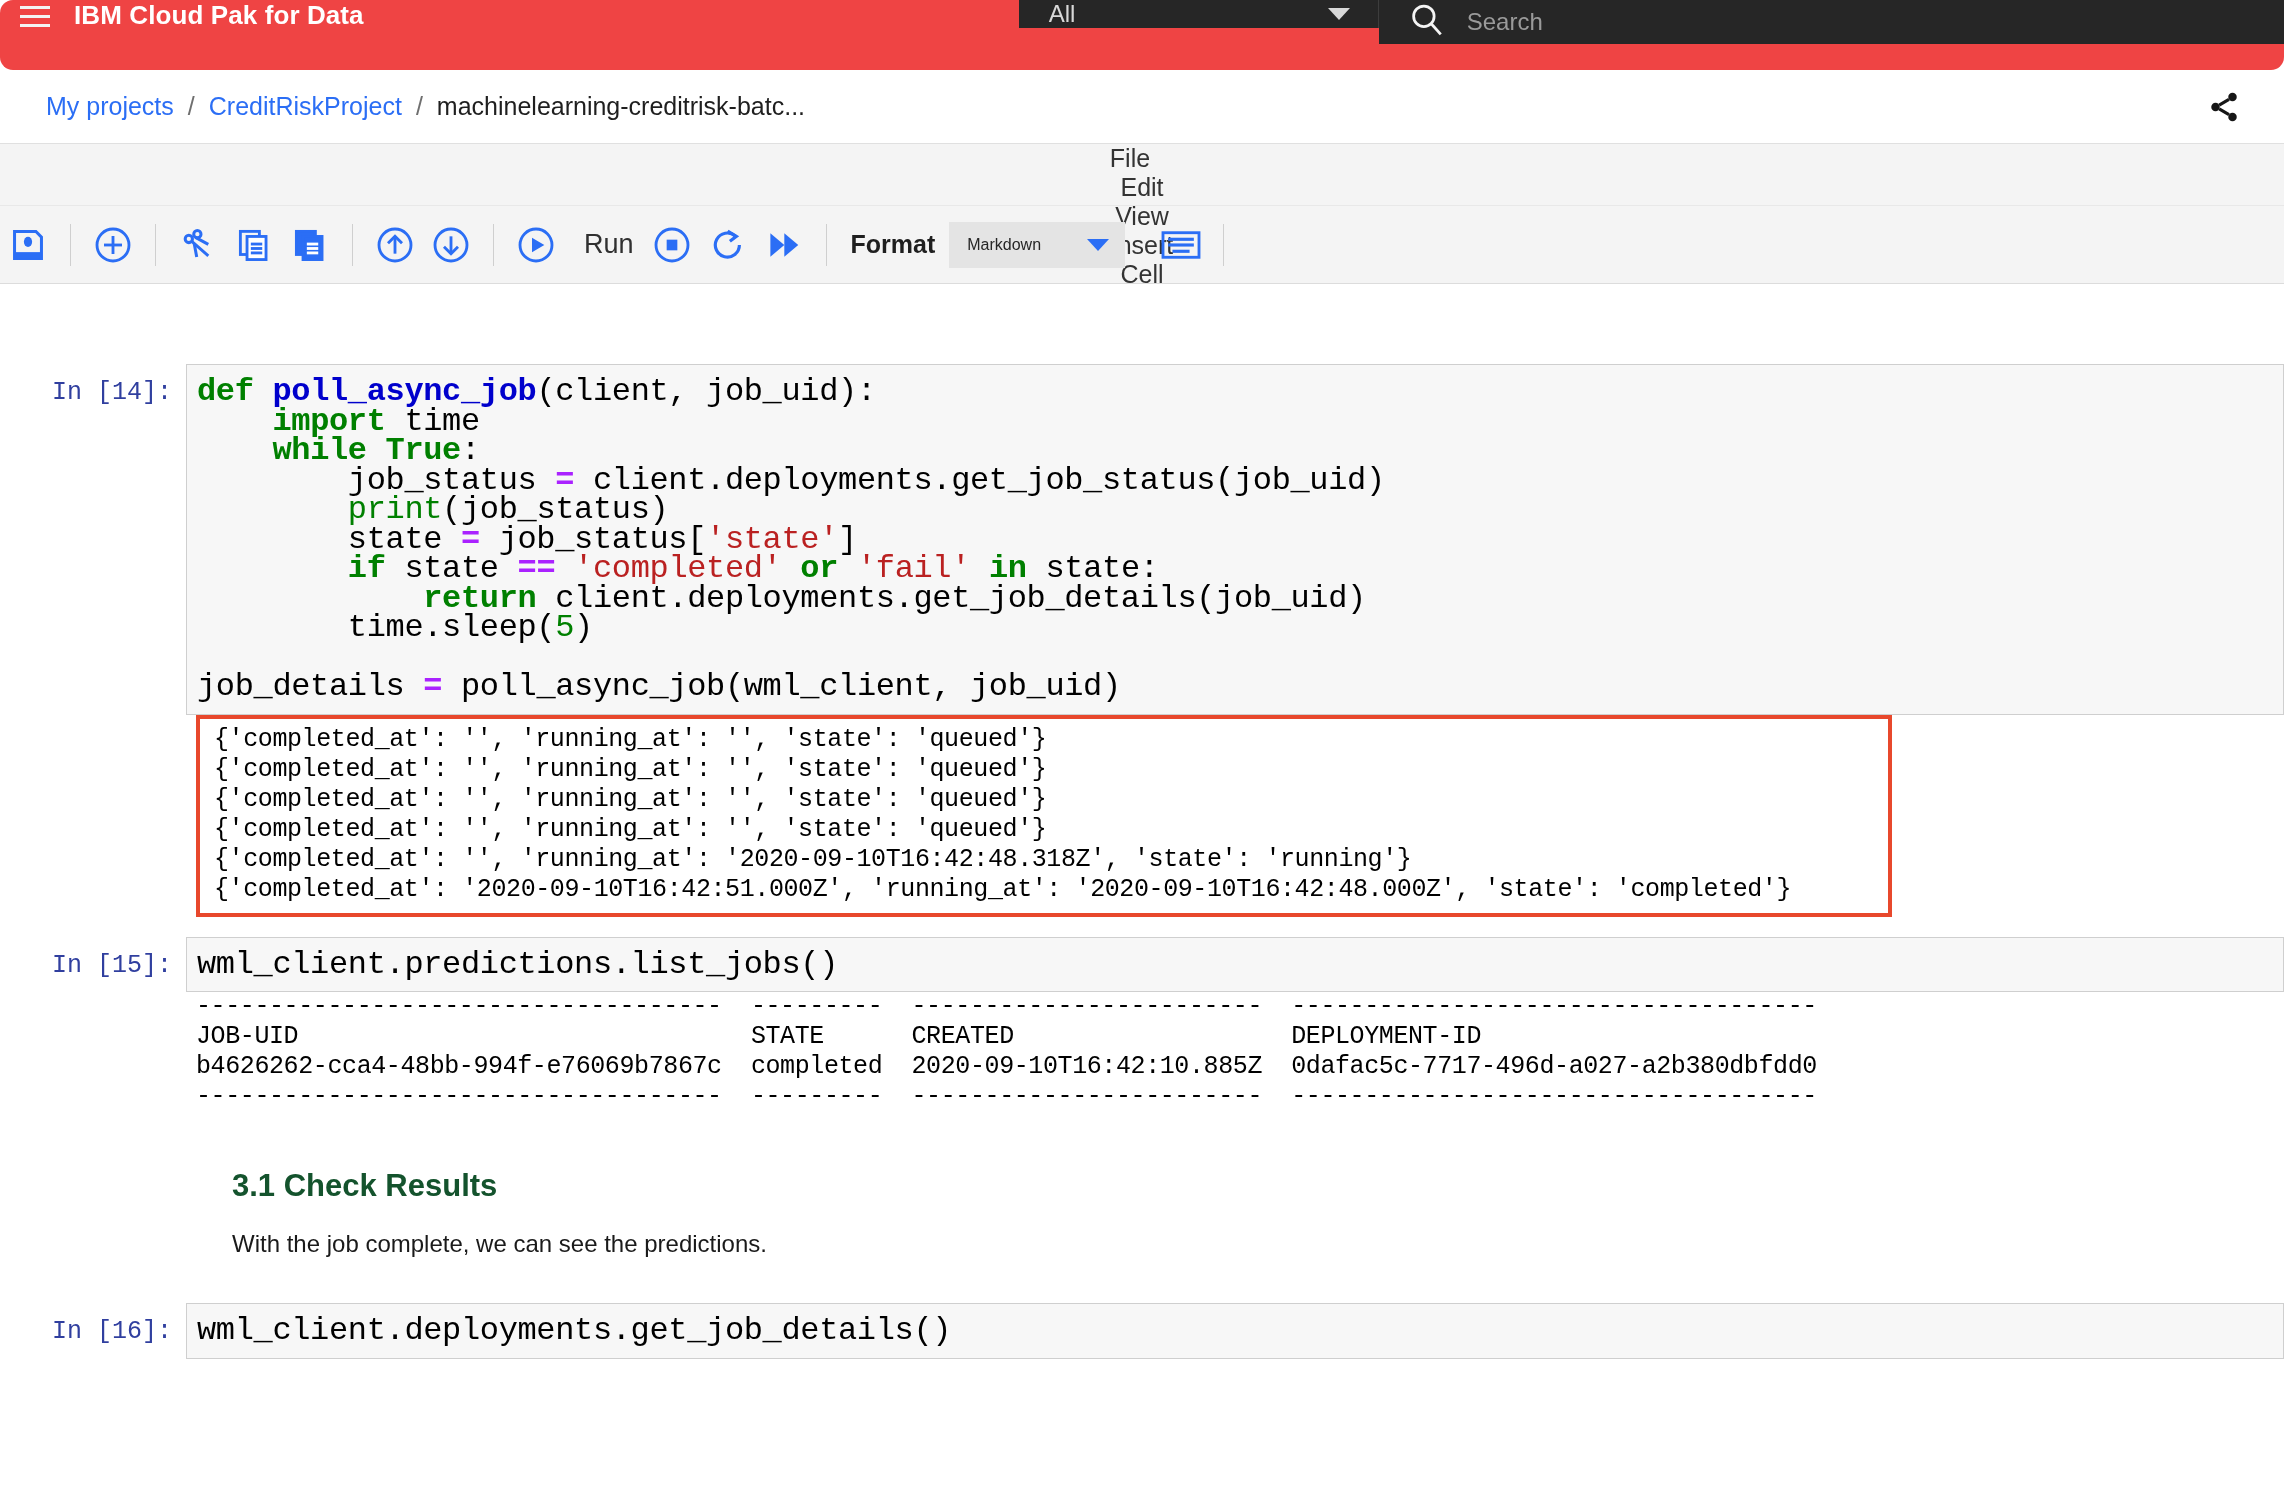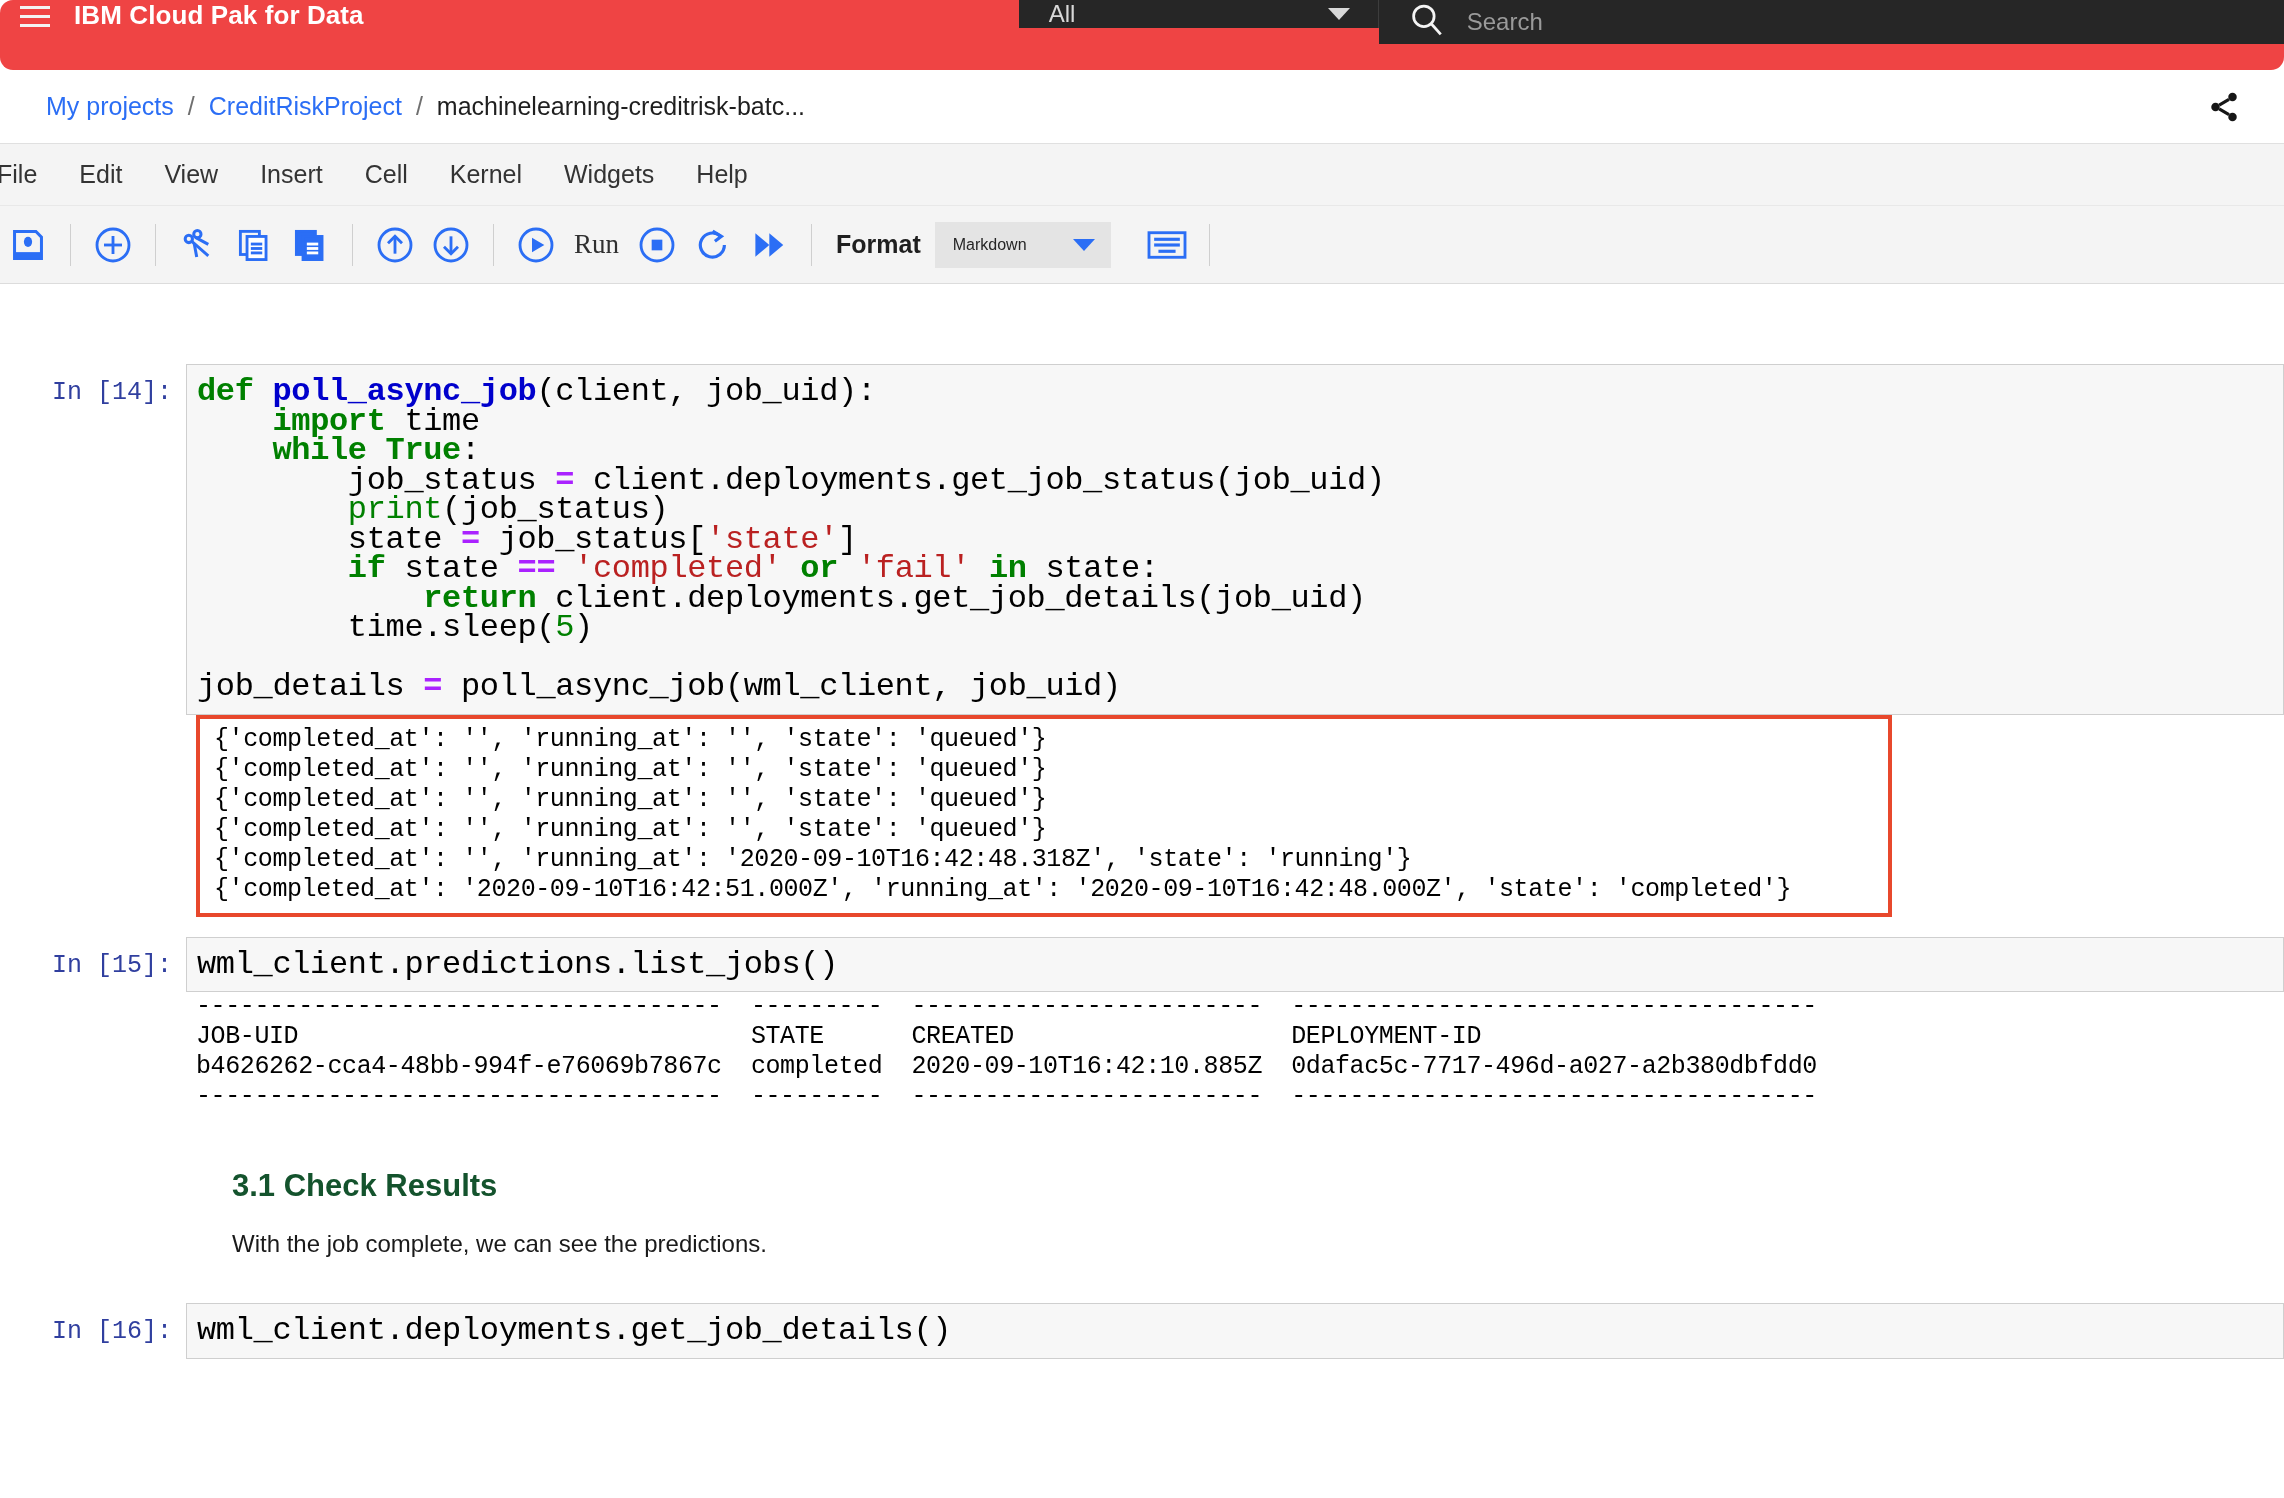--- a/index.html
+++ b/index.html
@@ -92,20 +92,21 @@
   .crumb-current { color: #1f1f1f; white-space: nowrap; }
   .share-btn { width: 56px; height: 56px; display:flex; align-items:center; justify-content:center; cursor:pointer; margin-right: 8px;}
 
   
   .menubar {
     height: 62px;
     background: #f4f4f4;
     display: flex; align-items: center;
     padding-left: 0px;
     border-bottom: 1px solid #e8e8e8;
+    flex-direction: column;
   }
   .menu-item {
     font-size: 25px;
     color: #333333;
     padding: 0 21px;
     cursor: pointer;
     white-space: nowrap;
   }
   .menu-item:first-child { padding-left: 0px; margin-left: -3px; }
 
@@ -123,21 +124,21 @@
     display: flex; align-items: center; justify-content: center;
     cursor: pointer;
     flex: 0 0 auto;
   }
   .tb-sep {
     width: 1px; height: 42px; background: #cfcfcf;
     margin: 0 14px;
     flex: 0 0 auto;
   }
   .tb-run-label {
-    font-size: 27px; color: #303030; margin-left: 10px; margin-right: 10px; cursor: pointer; font-family: Liberation Serif, serif;
+    font-size: 27px; color: #303030; margin-left: 20px; margin-right: 10px; cursor: pointer;
   }
   .tb-format-label {
     font-size: 25px; font-weight: bold; color: #1f1f1f; margin: 0 14px 0 10px; white-space: nowrap;
   }
   .format-select {
     width: 176px; height: 46px;
     background: #e4e4e4;
     border: none;
     display: flex; align-items: center; justify-content: space-between;
     padding: 0 16px 0 18px;

